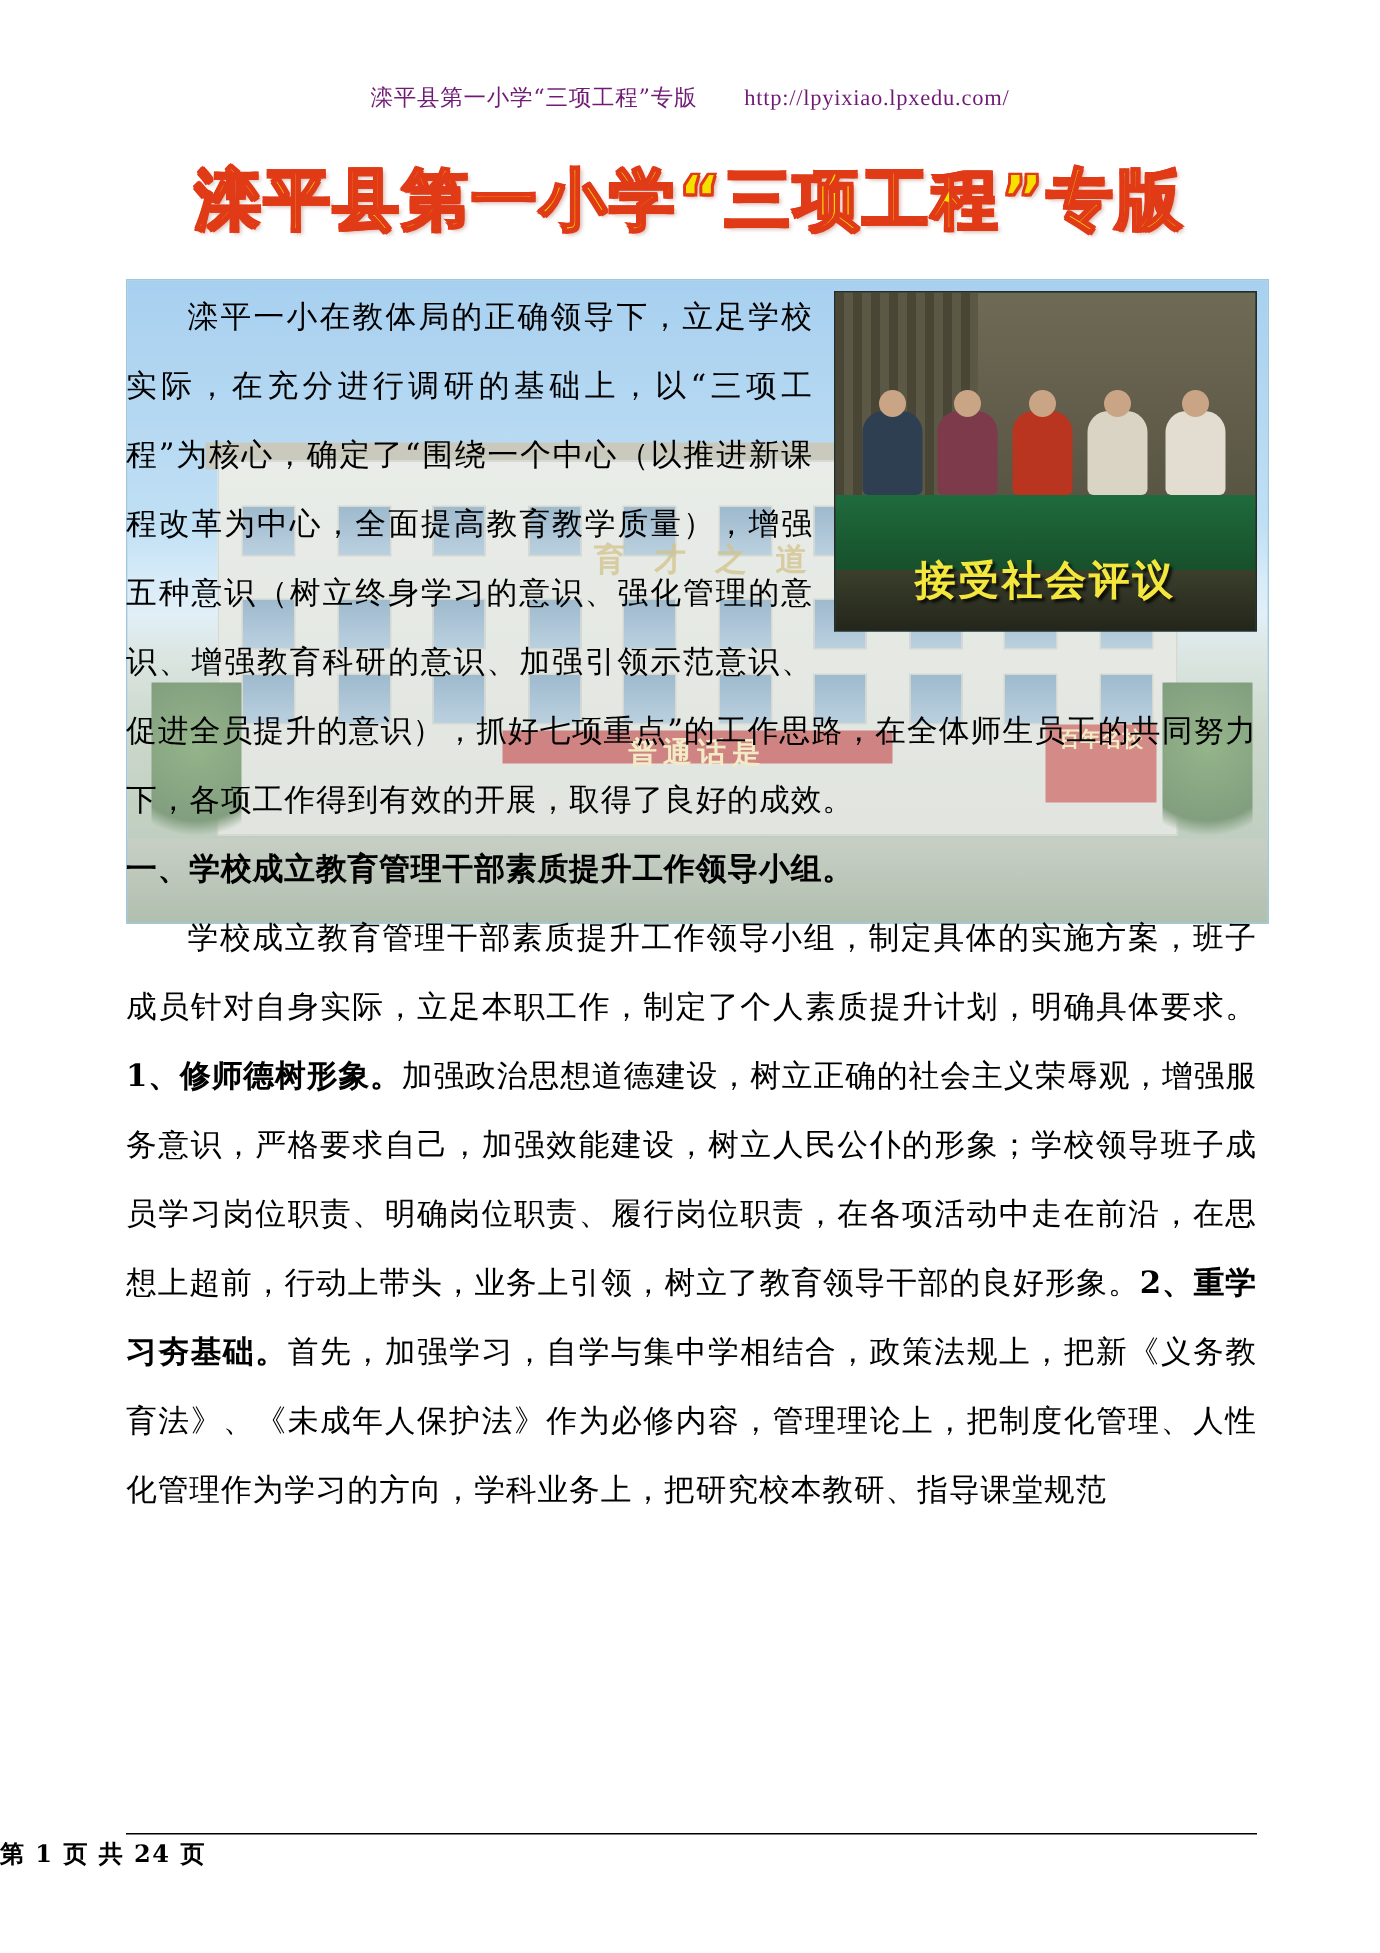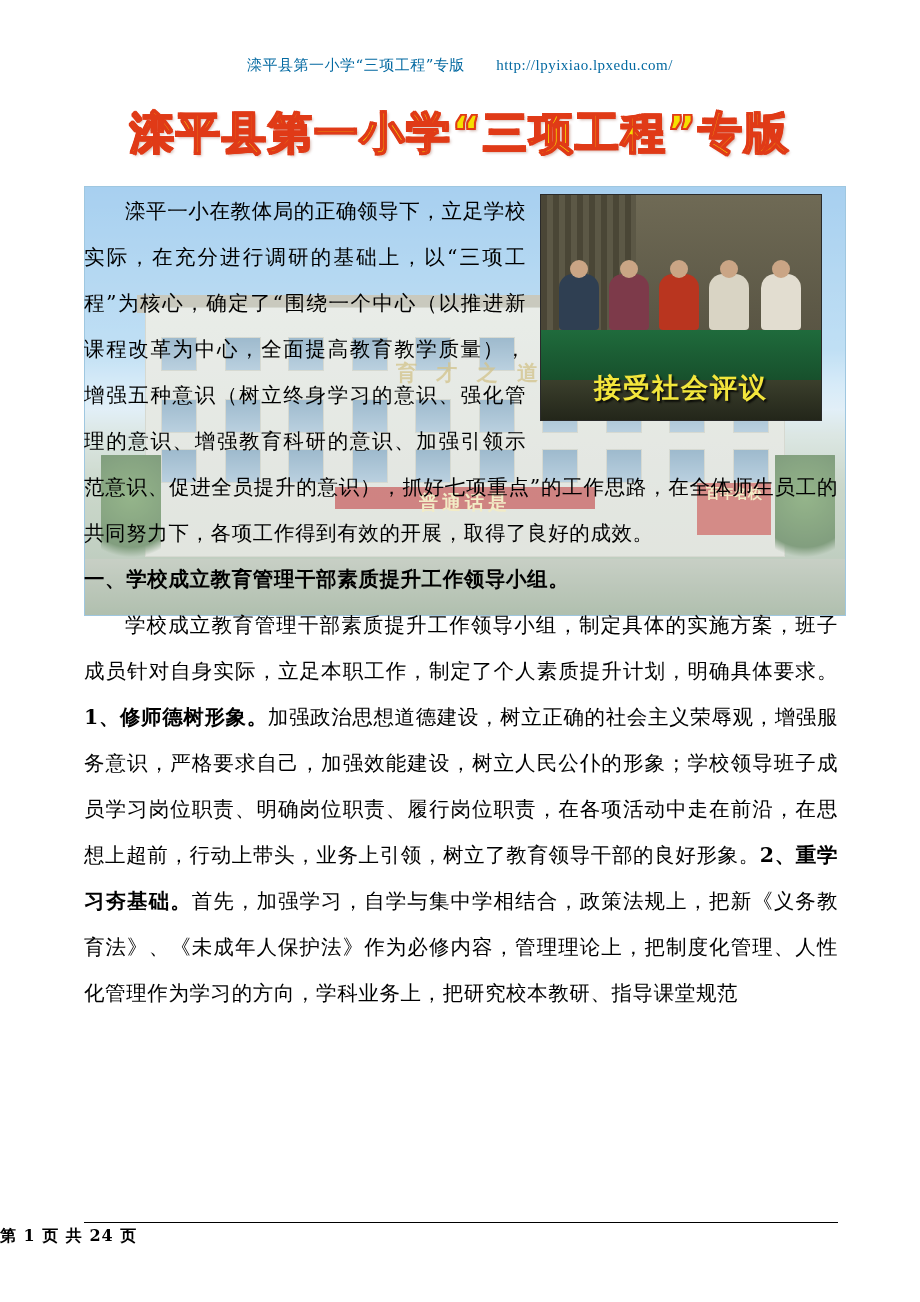--- a/index.html
+++ b/index.html
@@ -20,21 +20,21 @@
   }
   
   .page-header {
     position: absolute;
     top: 56px;
     left: 0;
     width: 920px;
     text-align: center;
     font-family: "DejaVu Serif", "Liberation Serif", serif;
     font-size: 15px;
-    color: #0369a1;
+    color: #701a75;
     letter-spacing: 0.5px;
   }
   .page-header .url {
     margin-left: 26px;
     font-family: "Liberation Serif", serif;
   }
   
   .doc-title {
     position: absolute;
     top: 104px;
@@ -175,21 +175,21 @@
     font-weight: bold;
   }
   .heading-line {
     font-weight: bold;
   }
   
   .inset-photo {
     float: right;
     width: 280px;
     height: 225px;
-    margin: 6px 16px 2px 14px;
+    margin: 6px 0 2px 14px;
     position: relative;
     overflow: hidden;
     background: #14532d;
     border: 1px solid #2a2a2a;
   }
   .ip-wall {
     position: absolute; left:0; top:0; width:100%; height:64%;
     background: linear-gradient(#6f6a55, #585443);
   }
   .ip-curtain {

